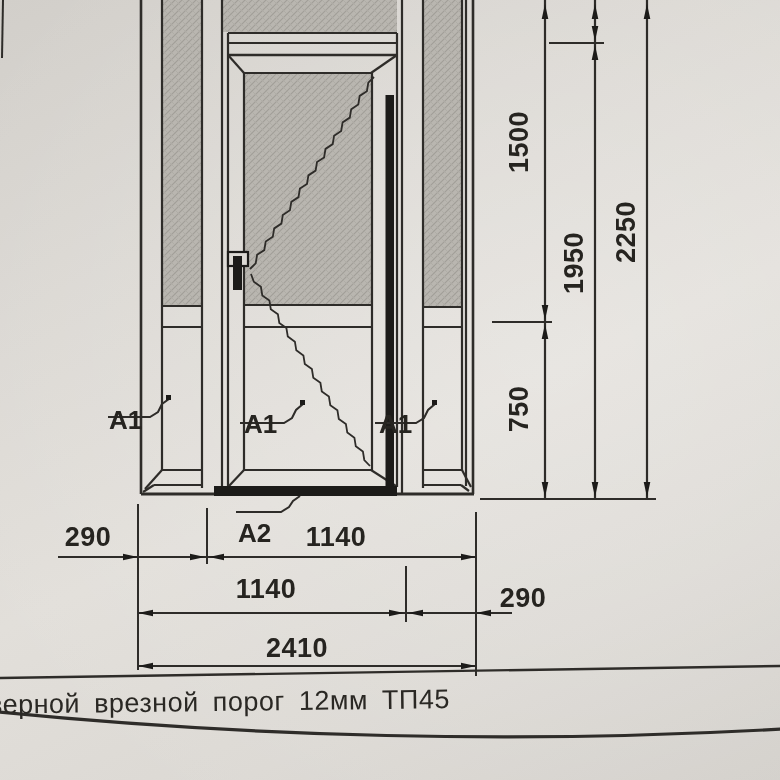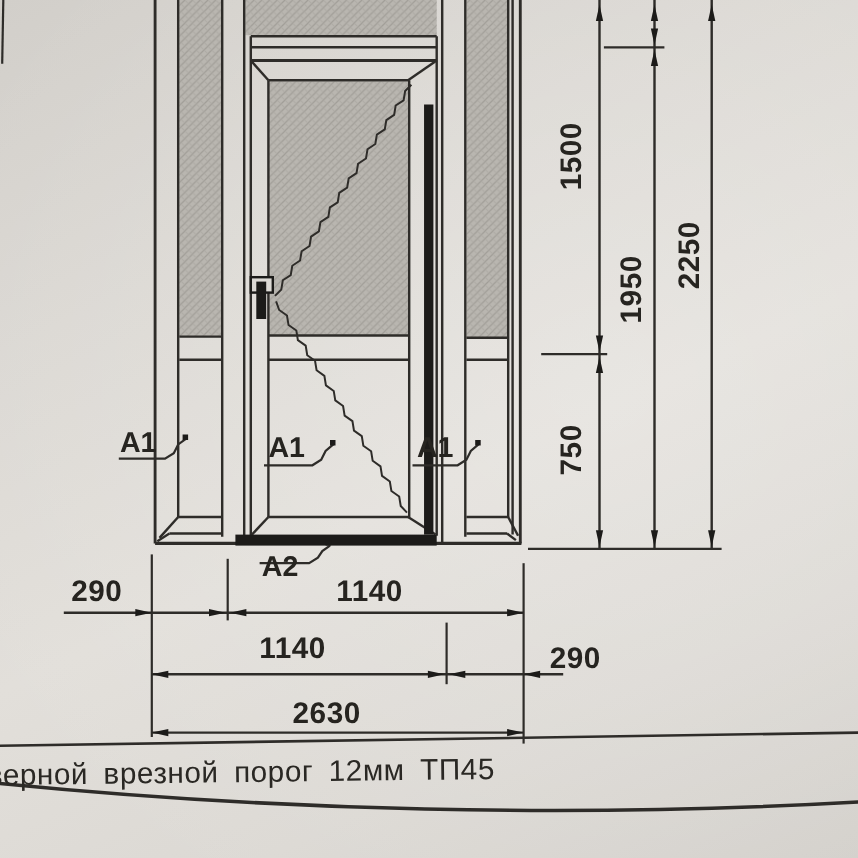--- a/index.html
+++ b/index.html
@@ -11,21 +11,21 @@
     font-family:"Liberation Sans", sans-serif;
   }
   svg{position:absolute;left:0;top:0;}
   .dim{
     position:absolute;width:90px;height:30px;line-height:30px;text-align:center;
     font-size:27px;font-weight:600;color:#262420;letter-spacing:.5px;white-space:nowrap;
   }
   .dim.vert{transform:rotate(-90deg);transform-origin:center;}
   .callout{
     position:absolute;width:62px;height:30px;line-height:30px;text-align:left;
-    font-size:26px;font-weight:600;color:#262420;
+    font-size:26px;font-weight:600;color:#262420;margin-top:18px;
   }
   .titletext{
     position:absolute;left:-12px;top:686px;width:620px;
     font-size:27px;font-weight:500;color:#2a2824;letter-spacing:.5px;word-spacing:6px;
     transform:rotate(-.7deg);white-space:nowrap;
   }
 </style>
 </head>
 <body>
 
@@ -174,16 +174,16 @@
 
   <div class="dim vert" style="left:474px;top:127px">1500</div>
   <div class="dim vert" style="left:474px;top:394px">750</div>
   <div class="dim vert" style="left:529px;top:248px">1950</div>
   <div class="dim vert" style="left:581px;top:217px">2250</div>
 
   <div class="dim" style="left:43px;top:522px">290</div>
   <div class="dim" style="left:291px;top:522px">1140</div>
   <div class="dim" style="left:221px;top:574px">1140</div>
   <div class="dim" style="left:478px;top:583px">290</div>
-  <div class="dim" style="left:252px;top:633px">2630</div>
+  <div class="dim" style="left:252px;top:633px">2410</div>
 
   <div class="titletext">верной врезной порог 12мм ТП45</div>
 </div>
 
 </body></html>

